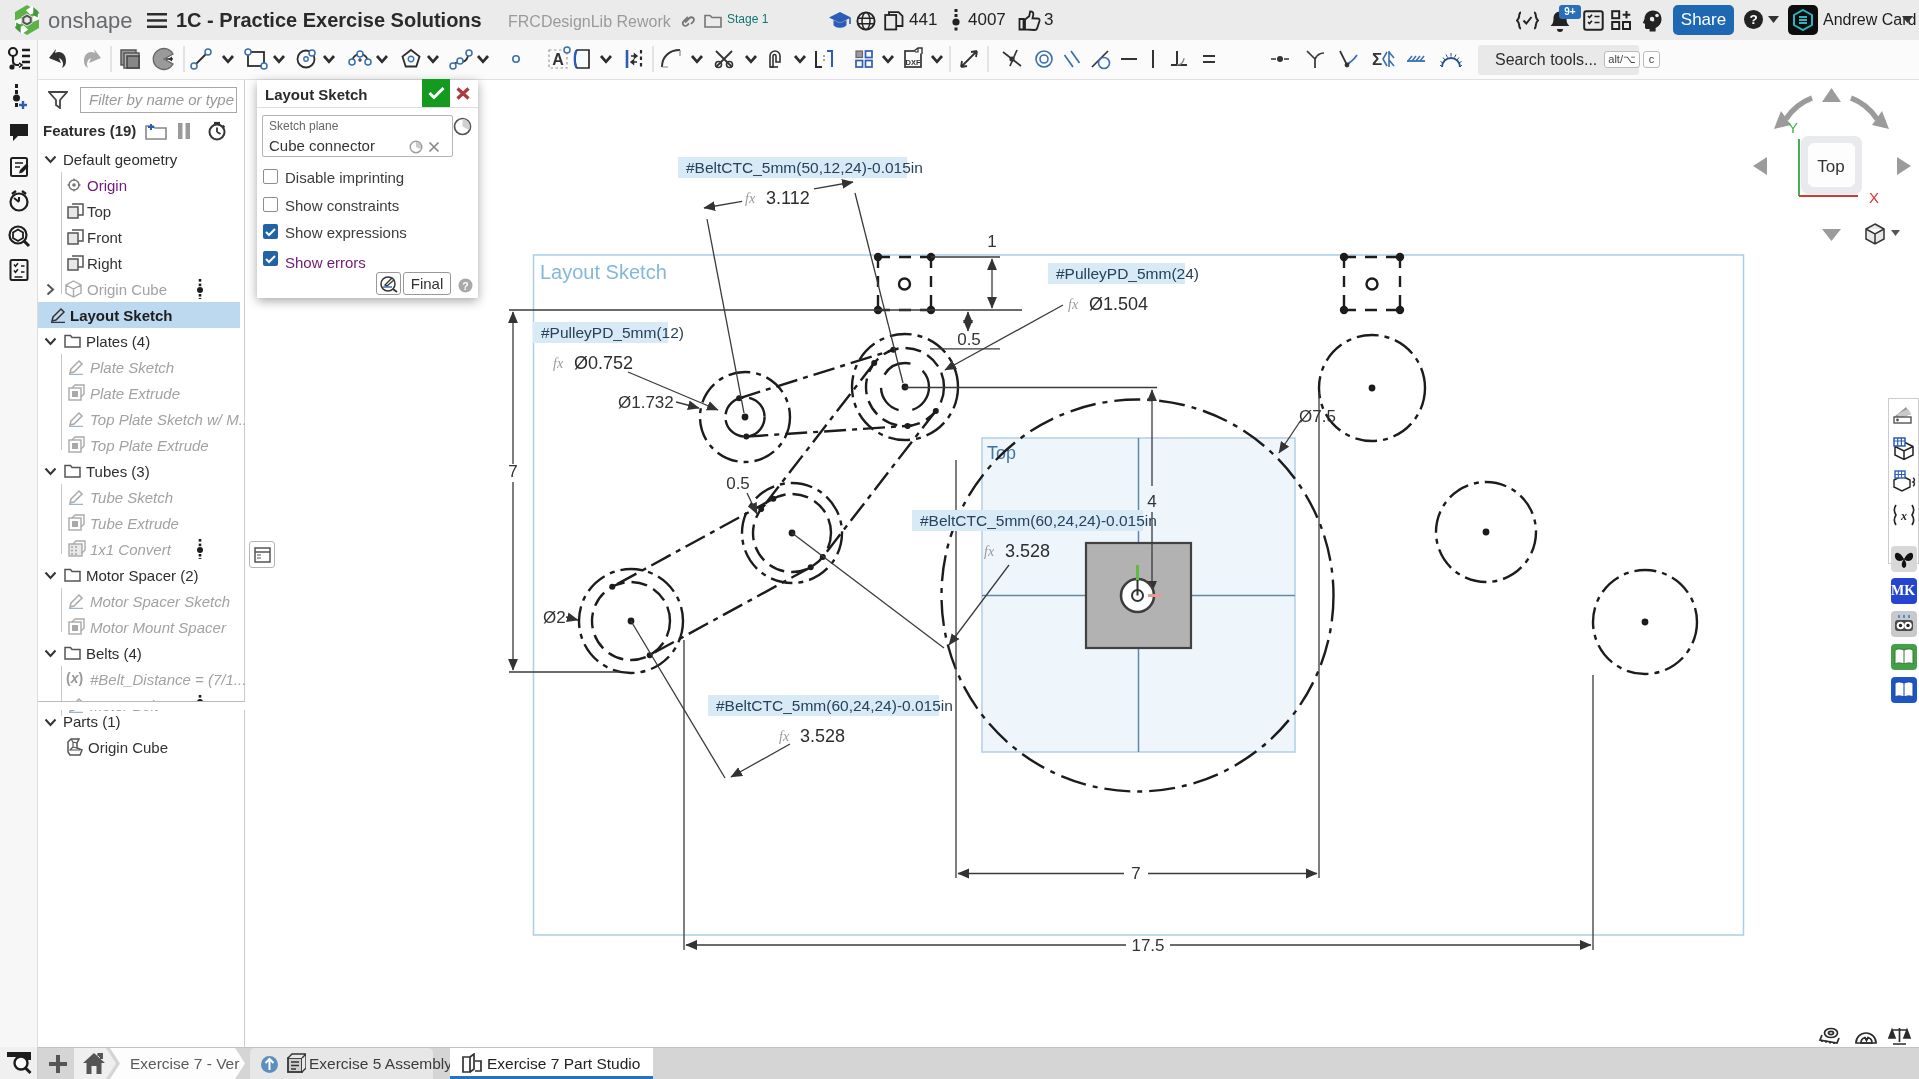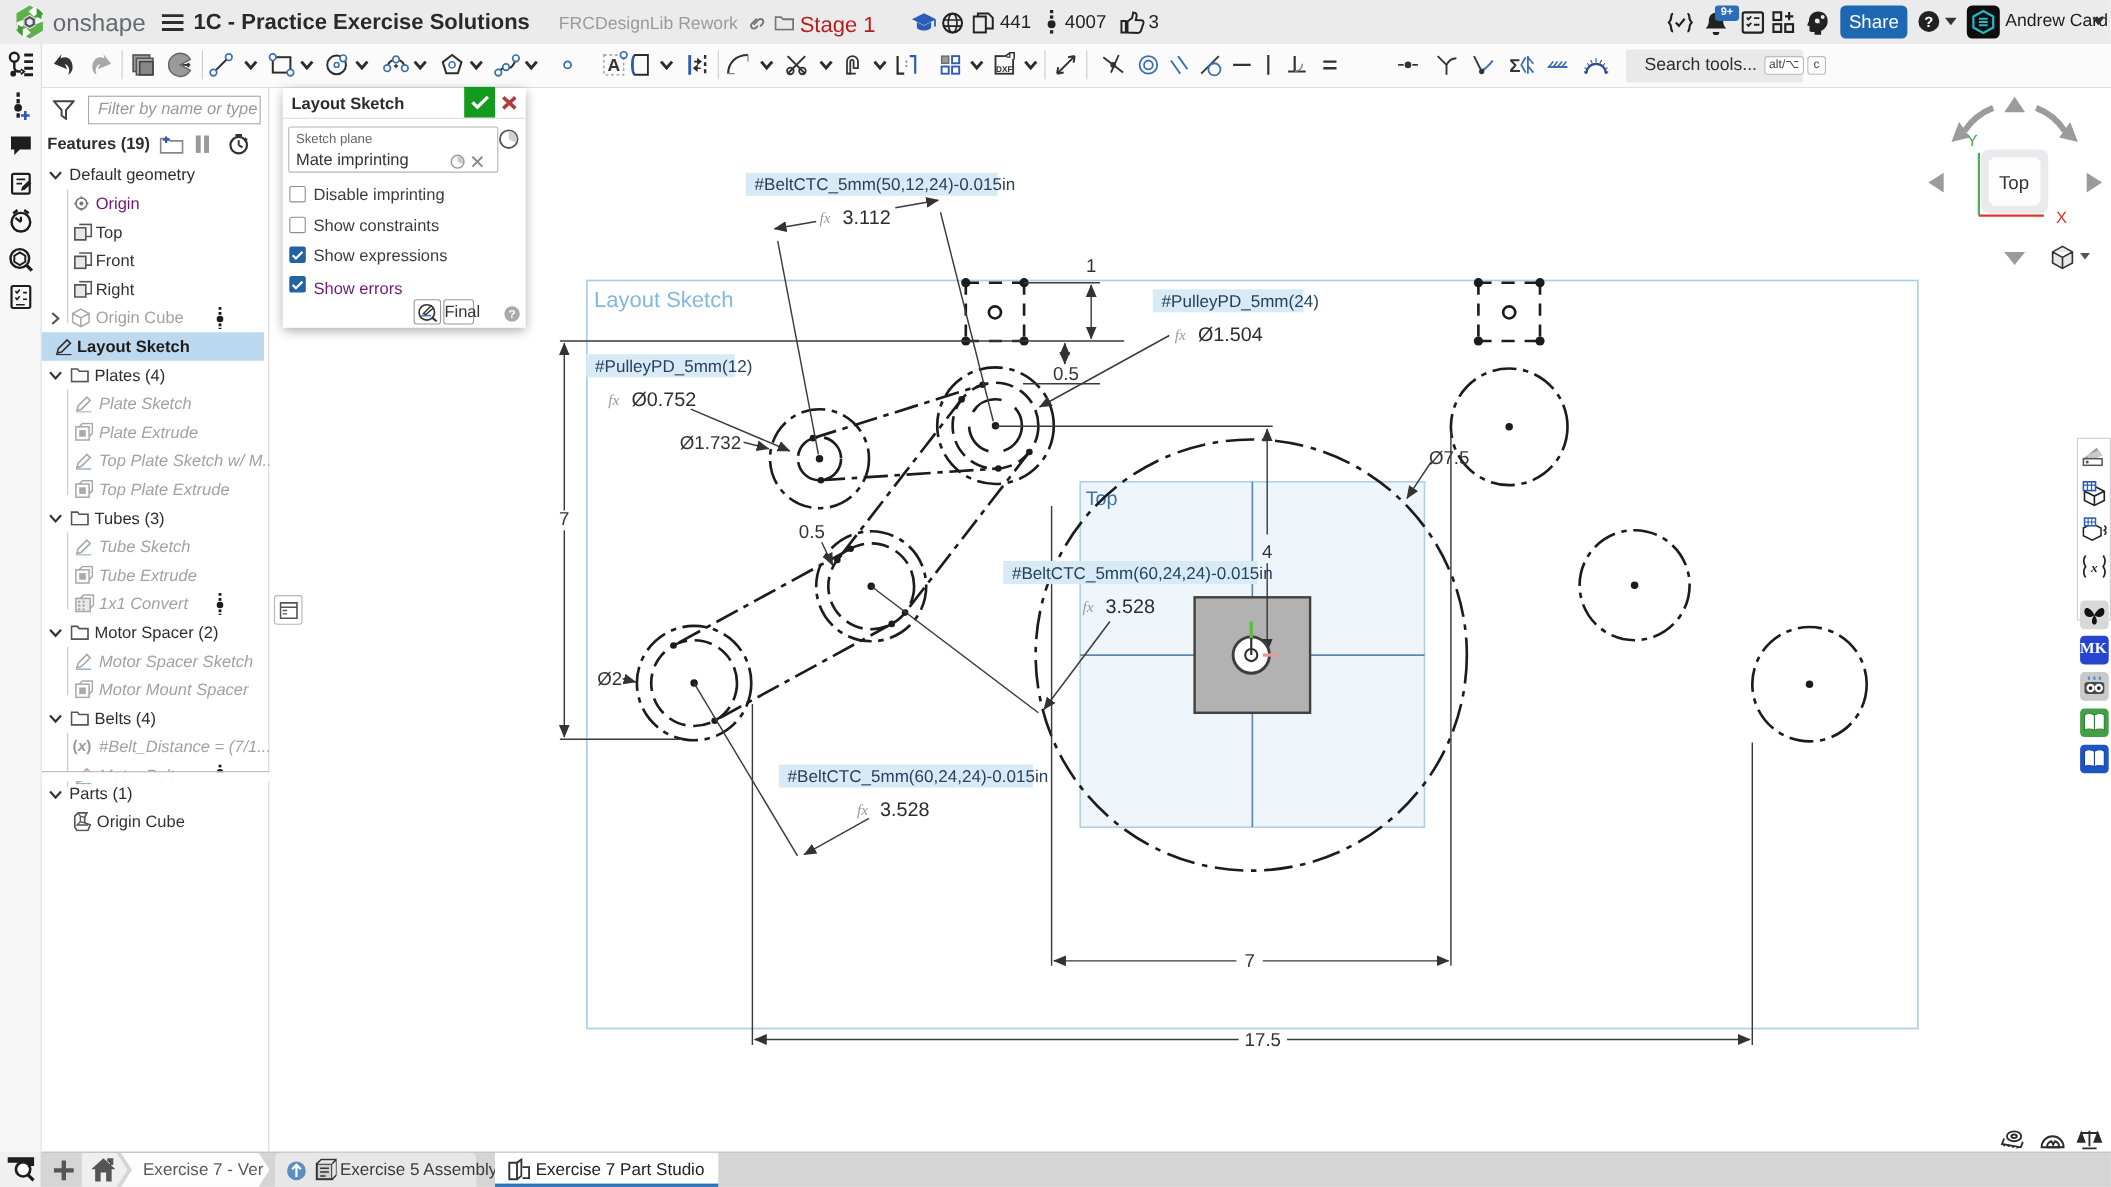--- a/index.html
+++ b/index.html
@@ -37,21 +37,21 @@
 <div class="tt" style="left:508px;top:13px;font-size:16px;color:#9b9b9b">FRCDesignLib Rework</div>
 <svg class="abs" style="left:678px;top:13px" width="17" height="16" viewBox="0 0 17 16">
       <g stroke="#767676" stroke-width="1.8" fill="none">
         <path d="M7 9.5 L11.5 5a2.6 2.6 0 0 1 3.7 3.7L13 11"></path>
         <path d="M10 6.5 L5.5 11a2.6 2.6 0 0 0 3.7 3.7L11 13" transform="translate(0,-2.5)"></path>
       </g>
     </svg>
 <svg class="abs" style="left:704px;top:13px" width="18" height="15" viewBox="0 0 18 15">
       <path d="M1 2.5h5l2 2h9v9.5H1z" fill="none" stroke="#767676" stroke-width="1.6"></path>
     </svg>
-<div class="tt" style="left:727px;top:12px;font-size:20px;color:#b91c1c">Stage 1</div>
+<div class="tt" style="left:727px;top:12px;font-size:12px;color:#0f766e">Stage 1</div>
 <svg class="abs" style="left:828px;top:11px" width="24" height="20" viewBox="0 0 24 20">
       <path d="M12 1 L23 6.5 L12 12 L1 6.5 Z" fill="#2a5cb8"></path>
       <path d="M5.5 9 v4.5 c0 1.8 3 3.2 6.5 3.2 s6.5-1.4 6.5-3.2 V9 L12 12.3 Z" fill="#2a5cb8"></path>
       <path d="M22 7 v6" stroke="#2a5cb8" stroke-width="1.6"></path>
     </svg>
 <svg class="abs" style="left:856px;top:11px" width="20" height="20" viewBox="0 0 20 20">
       <circle cx="10" cy="10" r="8.6" fill="none" stroke="#222" stroke-width="1.9"></circle>
       <ellipse cx="10" cy="10" rx="4" ry="8.6" fill="none" stroke="#222" stroke-width="1.5"></ellipse>
       <path d="M1.6 7.2h16.8M1.6 12.8h16.8" stroke="#222" stroke-width="1.5" fill="none"></path>
     </svg>
@@ -822,21 +822,21 @@
 <div class="tt" style="left:165px;top:-1px;width:28px;height:28px;background:#149a1f"></div>
 <svg class="abs" style="left:171px;top:6px" width="17" height="14">
       <path d="M1.5 7 L6 11.5 L15.5 2" fill="none" stroke="#fff" stroke-width="3"></path>
     </svg>
 <svg class="abs" style="left:199px;top:7px" width="14" height="13">
       <path d="M1.5 1.5 L12.5 11.5 M12.5 1.5 L1.5 11.5" stroke="#ad3a3f" stroke-width="3.2"></path>
     </svg>
 <div class="tt" style="left:0;top:27px;width:221px;height:1px;background:#ddd"></div>
 <div class="tt" style="left:5px;top:35px;width:191px;height:42px;border:1px solid #b5b5b5;border-radius:2px"></div>
 <div class="tt" style="left:12px;top:39px;font-size:12px;color:#666">Sketch plane</div>
-<div class="tt" style="left:12px;top:57px;font-size:15px;color:#333">Mate imprinting</div>
+<div class="tt" style="left:12px;top:57px;font-size:15px;color:#333">Cube connector</div>
 <svg class="abs" style="left:152px;top:60px" width="14" height="14" viewBox="0 0 14 14">
       <circle cx="7" cy="7" r="5.8" fill="none" stroke="#9a9a9a" stroke-width="1.4"></circle>
       <path d="M7 7 V2 A5 5 0 0 1 11.5 9 Z" fill="#c9c9c9"></path>
     </svg>
 <svg class="abs" style="left:171px;top:61px" width="12" height="12">
       <path d="M1.5 1.5 L10.5 10.5 M10.5 1.5 L1.5 10.5" stroke="#888" stroke-width="1.7"></path>
     </svg>
 <svg class="abs" style="left:196px;top:37px" width="19" height="19" viewBox="0 0 19 19">
       <circle cx="9.5" cy="9.5" r="8" fill="none" stroke="#555" stroke-width="1.7"></circle>
       <path d="M9.5 9.5 V2 A7.5 7.5 0 0 1 16 13 Z" fill="#d0d0d0"></path>
@@ -855,18 +855,18 @@
       <path d="M1 4 L4 7 L10 1" fill="none" stroke="#fff" stroke-width="2"></path>
     </svg>
 <div class="tt" style="left:28px;top:174px;color:#701a75">Show errors</div>
 <div class="tt" style="left:119px;top:192px;width:25px;height:23px;border:1px solid #999;border-radius:3px"></div>
 <svg class="abs" style="left:123px;top:195px" width="18" height="18" viewBox="0 0 18 18">
       <circle cx="8" cy="9" r="7" fill="none" stroke="#333" stroke-width="1.5"></circle>
       <path d="M3 12 h9" stroke="#4a7bb5" stroke-width="1.6"></path>
       <path d="M5 10 L12 3 L14 5 L7 11 Z" fill="#fff" stroke="#333" stroke-width="1.3"></path>
       <path d="M13 14 l4 3" stroke="#333" stroke-width="1.8"></path>
     </svg>
-<div class="tt" style="left:146px;top:192px;width:28px;height:23px;border:1px solid #999;border-radius:3px;font-size:15px;color:#333;text-align:center;line-height:22px">Final</div>
+<div class="tt" style="left:146px;top:192px;width:48px;height:23px;border:1px solid #999;border-radius:3px;font-size:15px;color:#333;text-align:center;line-height:22px">Final</div>
 <svg class="abs" style="left:201px;top:198px" width="15" height="15" viewBox="0 0 15 15">
       <circle cx="7.5" cy="7.5" r="7" fill="#a9a9a9"></circle>
       <text x="7.5" y="11.5" font-size="10.5" font-weight="bold" fill="#fff" text-anchor="middle" font-family="Liberation Sans">?</text>
     </svg>
 </div>
 
 </body></html>

